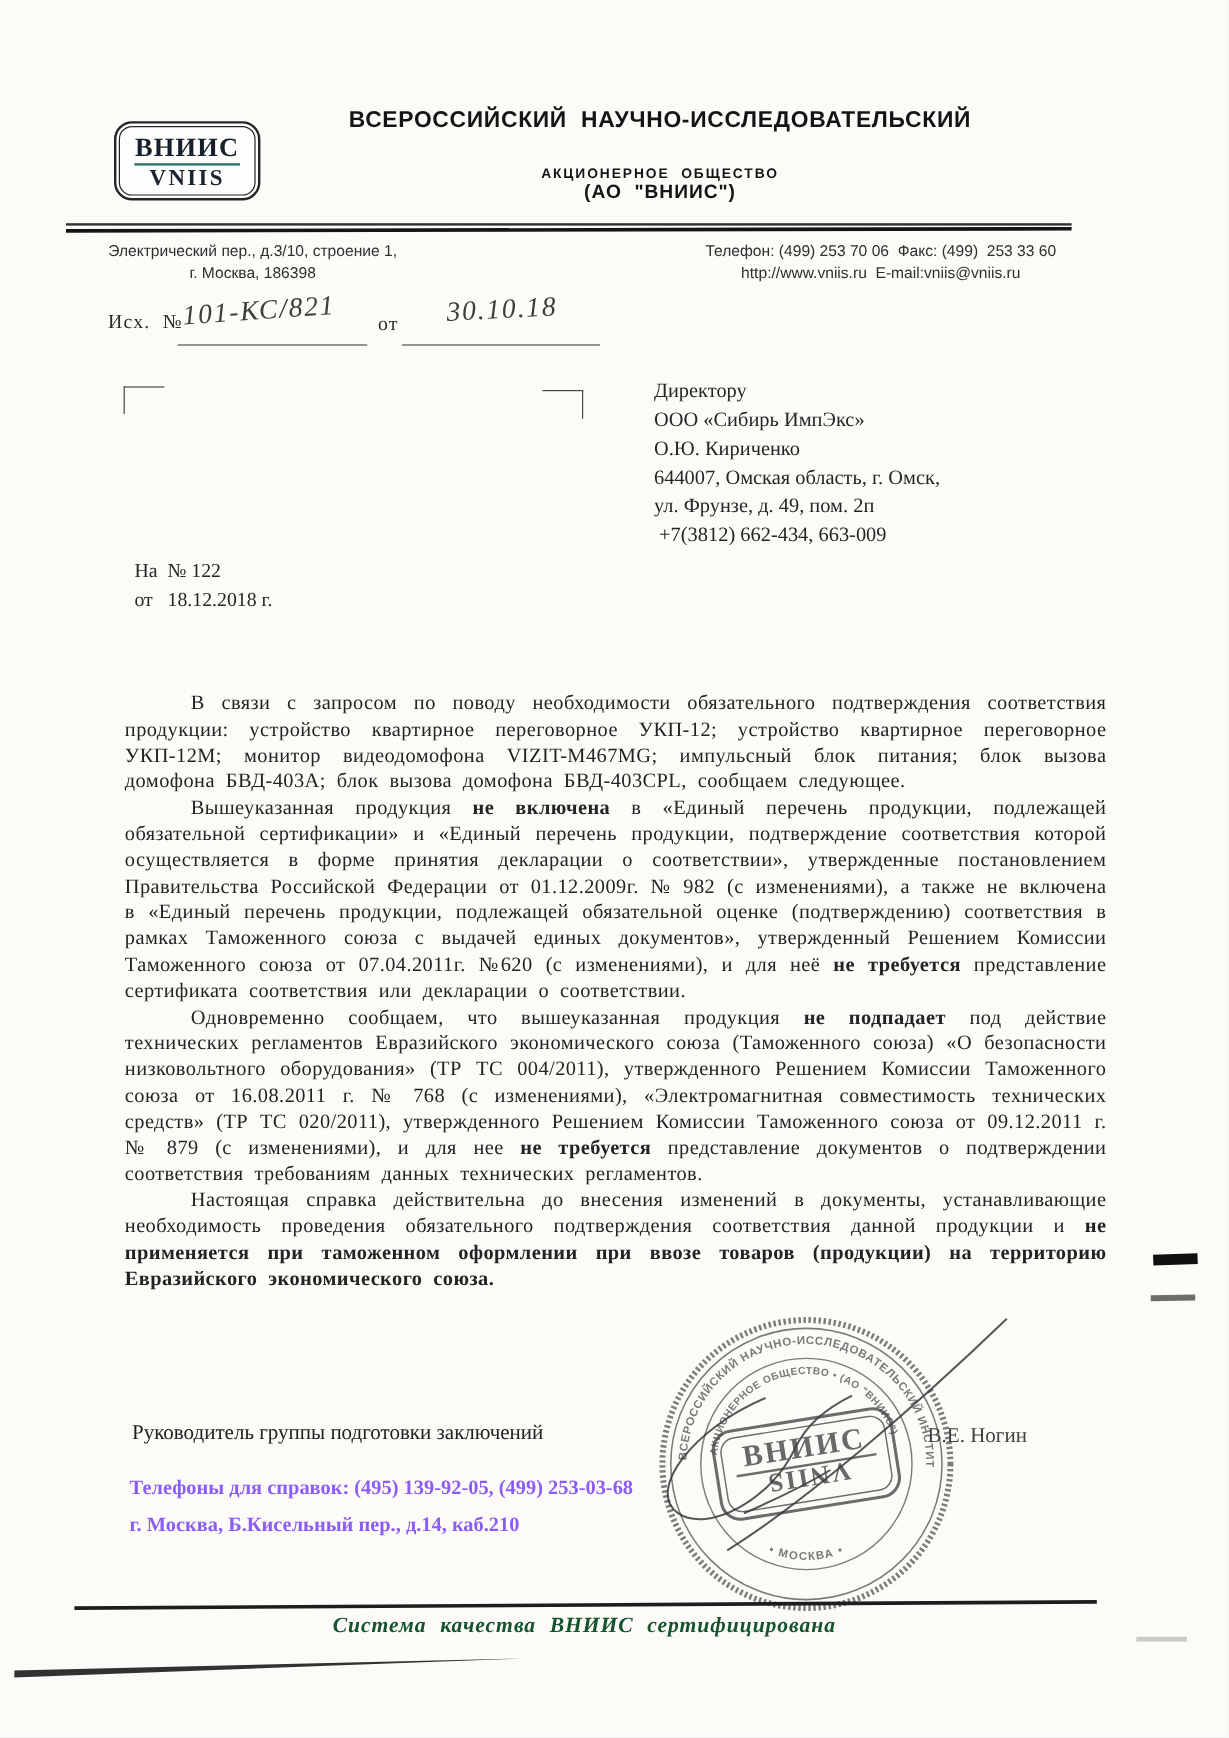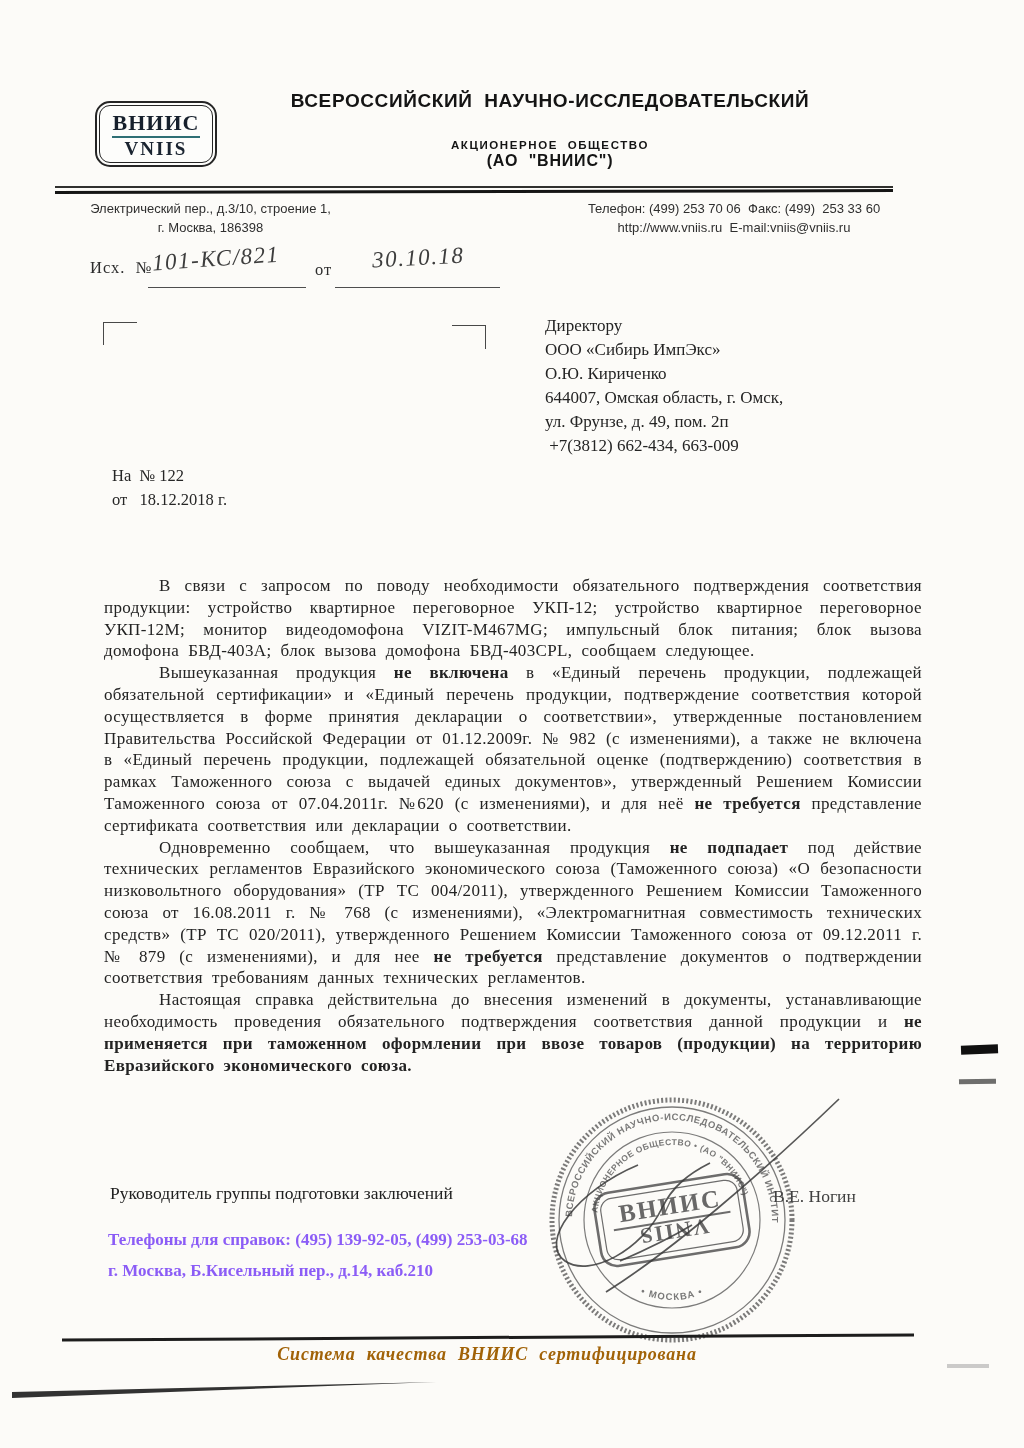--- a/index.html
+++ b/index.html
@@ -66,21 +66,21 @@
 
   
   .art1{left:961px; top:1045px; width:37px; height:9px; background:#101010; transform:rotate(-2deg);}
   .art2{left:959px; top:1079px; width:37px; height:5px; background:#3f3f3f; opacity:.75; transform:rotate(-1deg);}
   .art3{left:947px; top:1364px; width:42px; height:4px; background:#9a9a9a; opacity:.5;}
 
   
   .footer-rule{left:62px; top:1336px; width:852px; height:2.6px; background:#1d1d1d; transform:rotate(-0.35deg);}
   .footer-text{left:187px; top:1344px; width:600px; text-align:center;
                font-size:18px; font-weight:bold; font-style:italic;
-               letter-spacing:0.8px; word-spacing:6px; color:#a16207;}
+               letter-spacing:0.8px; word-spacing:6px; color:#14532d;}
   .sliver{left:8px; top:1378px; width:440px; height:24px;}
 </style>
 </head>
 <body>
 
 <div class="page">
 
   <div class="abs logo">
     <div class="logo-inner">
       <div class="logo-ru">ВНИИС</div>

